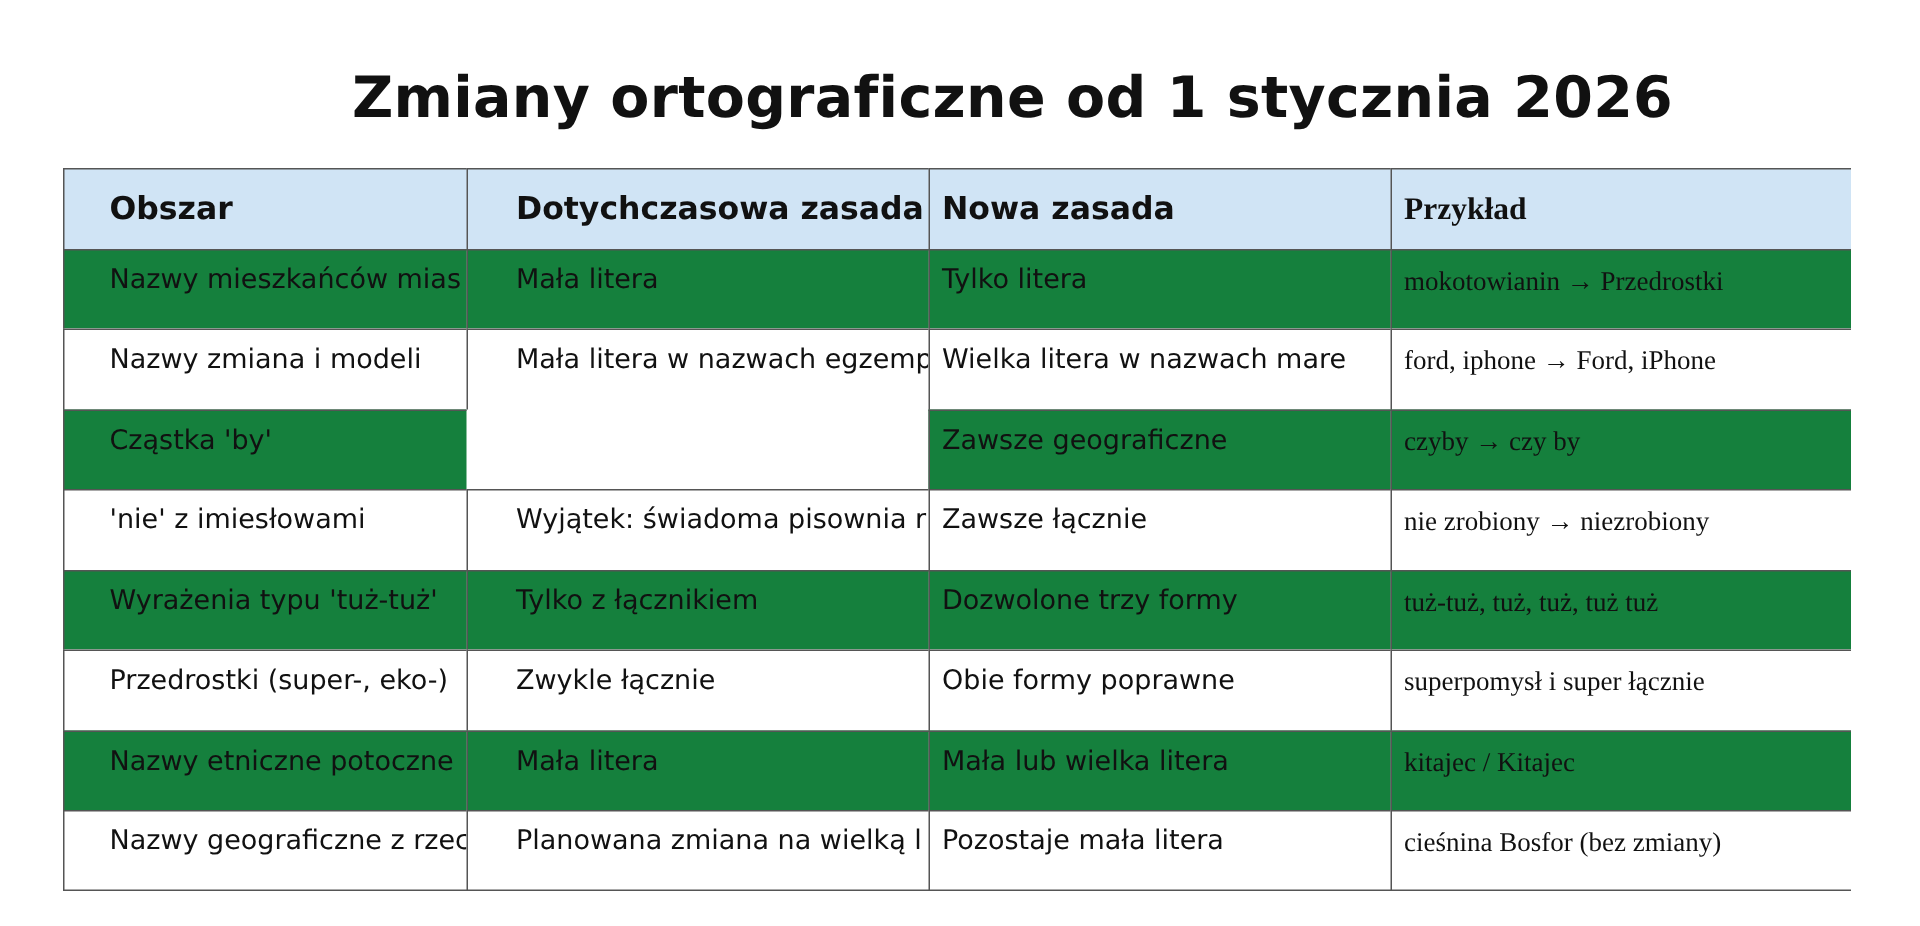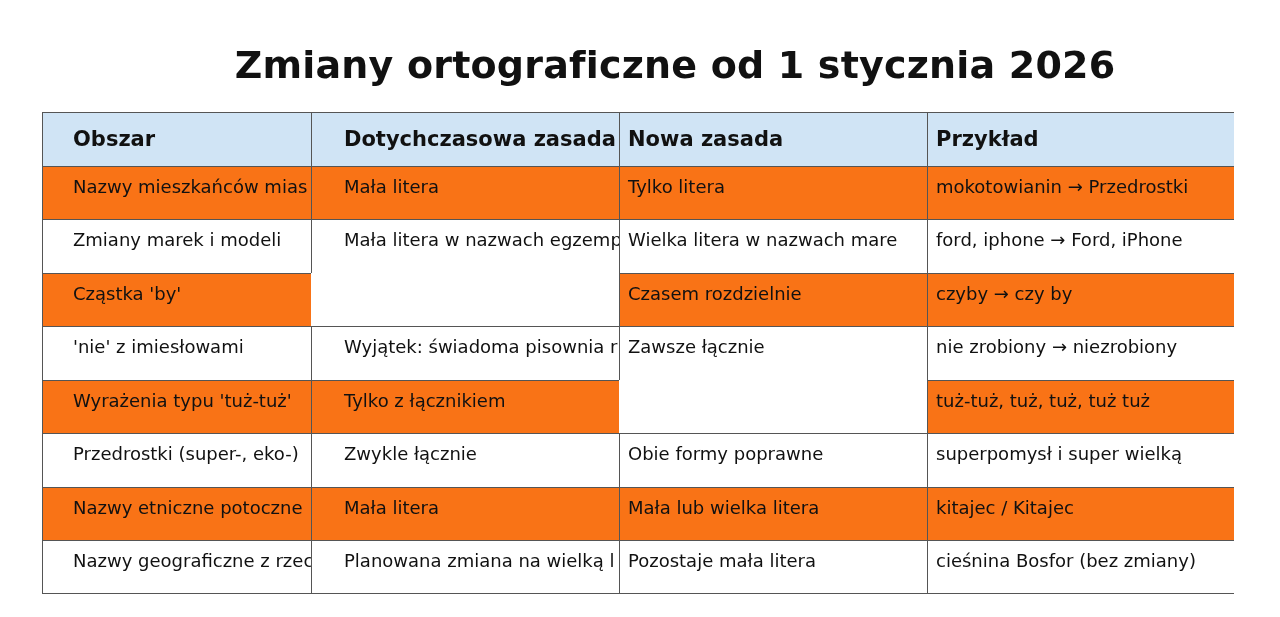--- a/index.html
+++ b/index.html
@@ -14,26 +14,26 @@
   .table-wrap {
     position: absolute; left: 42px; top: 112px; width: 1192px; height: 483px; overflow: hidden;
   }
   .row { position: absolute; left: 0; width: 1240px; height: 53.5px; }
   .cell {
     position: absolute; top: 0; height: 100%; box-sizing: border-box;
     border-left: 1px solid #555; border-top: 1px solid #555;
     padding: 9px 0 0 8px; white-space: nowrap; overflow: hidden; font-size: 18px; line-height: 22px;
   }
   .header .cell { background: #d0e4f5; font-weight: bold; font-size: 21px; padding-top: 15px; }
-  .row.alt .cell { background: #f97316; }
+  .row.alt .cell { background: #15803d; }
   .row.plain .cell { background: #ffffff; }
   .c0 { left: 0; width: 269px; padding-left: 30px; }
   .c1 { left: 269px; width: 308px; padding-left: 32px; }
   .c2 { left: 577px; width: 308px; }
-  .c3 { left: 885px; width: 340px; }
+  .c3 { left: 885px; width: 340px; font-family: Liberation Serif, serif; }
   .bottom-line { position: absolute; left: 0; top: 481px; width: 1192px; height: 1px; background: #555; }
 </style>
 </head>
 <body>
 
 <div class="title">Zmiany ortograficzne od 1 stycznia 2026</div>
 
 <div class="table-wrap">
   <div class="row header" style="top:0">
     <div class="cell c0">Obszar</div>
@@ -42,46 +42,47 @@
     <div class="cell c3">Przykład</div>
   </div>
 
   <div class="row alt" style="top:53.5px">
     <div class="cell c0">Nazwy mieszkańców mias</div>
     <div class="cell c1">Mała litera</div>
     <div class="cell c2">Tylko litera</div>
     <div class="cell c3">mokotowianin → Przedrostki</div>
   </div>
   <div class="row plain" style="top:107px">
-    <div class="cell c0">Zmiany marek i modeli</div>
+    <div class="cell c0">Nazwy zmiana i modeli</div>
     <div class="cell c1">Mała litera w nazwach egzemp</div>
     <div class="cell c2">Wielka litera w nazwach mare</div>
     <div class="cell c3">ford, iphone → Ford, iPhone</div>
   </div>
   <div class="row alt" style="top:160.5px">
     <div class="cell c0">Cząstka 'by'</div>
-    <div class="cell c2">Czasem rozdzielnie</div>
+    <div class="cell c2">Zawsze geograficzne</div>
     <div class="cell c3">czyby → czy by</div>
   </div>
   <div class="row plain" style="top:214px">
     <div class="cell c0">'nie' z imiesłowami</div>
     <div class="cell c1">Wyjątek: świadoma pisownia r</div>
     <div class="cell c2">Zawsze łącznie</div>
     <div class="cell c3">nie zrobiony → niezrobiony</div>
   </div>
   <div class="row alt" style="top:267.5px">
     <div class="cell c0">Wyrażenia typu 'tuż-tuż'</div>
     <div class="cell c1">Tylko z łącznikiem</div>
+    <div class="cell c2">Dozwolone trzy formy</div>
     <div class="cell c3">tuż-tuż, tuż, tuż, tuż tuż</div>
   </div>
   <div class="row plain" style="top:321px">
     <div class="cell c0">Przedrostki (super-, eko-)</div>
     <div class="cell c1">Zwykle łącznie</div>
     <div class="cell c2">Obie formy poprawne</div>
-    <div class="cell c3">superpomysł i super wielką</div>
+    <div class="cell c3">superpomysł i super łącznie</div>
   </div>
   <div class="row alt" style="top:374.5px">
     <div class="cell c0">Nazwy etniczne potoczne</div>
     <div class="cell c1">Mała litera</div>
     <div class="cell c2">Mała lub wielka litera</div>
     <div class="cell c3">kitajec / Kitajec</div>
   </div>
   <div class="row plain" style="top:428px">
     <div class="cell c0">Nazwy geograficzne z rzec</div>
     <div class="cell c1">Planowana zmiana na wielką l</div>

